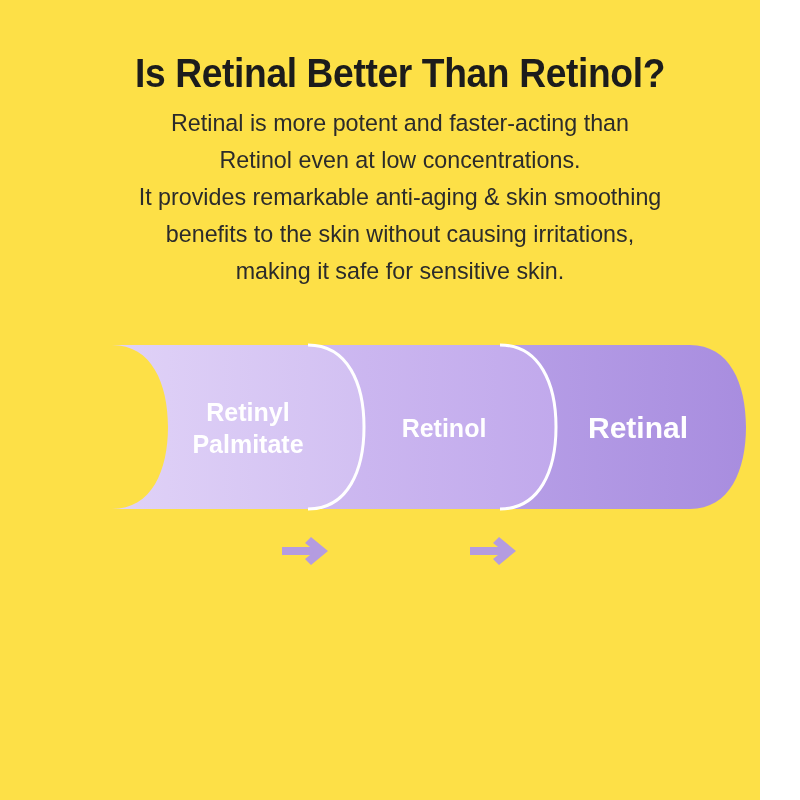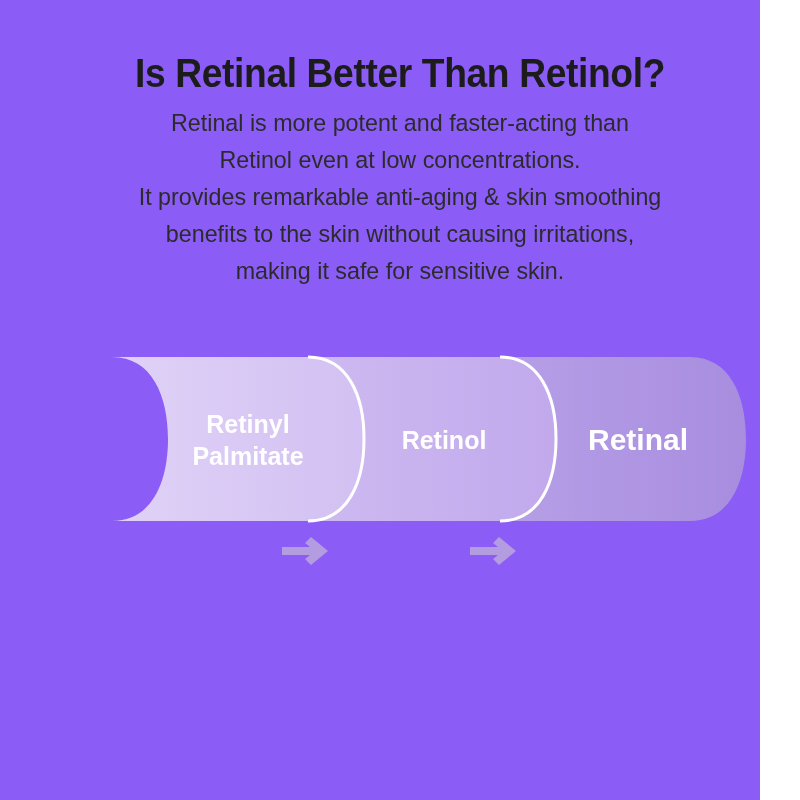--- a/index.html
+++ b/index.html
@@ -14,21 +14,21 @@
     font-family: "Liberation Sans", sans-serif;
     overflow: hidden;
     position: relative;
   }
 
   .page {
     position: absolute;
     inset: 0;
     width: 760px;
     height: 800px;
-    background: #8b5cf6;
+    background: #fde047;
   }
 
   
   .title {
     position: absolute;
     top: 22px;
     left: 0;
     width: 800px;
     text-align: center;
     font-family: "Liberation Sans Narrow", "Liberation Sans", sans-serif;
@@ -59,21 +59,21 @@
   }
   .body-copy p {
     margin: 0;
     white-space: nowrap;
   }
 
   
   .flow-wrap {
     position: absolute;
     left: 100px;
-    top: 348px;
+    top: 336px;
     width: 620px;
     height: 196px;
   }
   .flow-svg {
     display: block;
     width: 620px;
     height: 196px;
     overflow: visible;
   }
 

